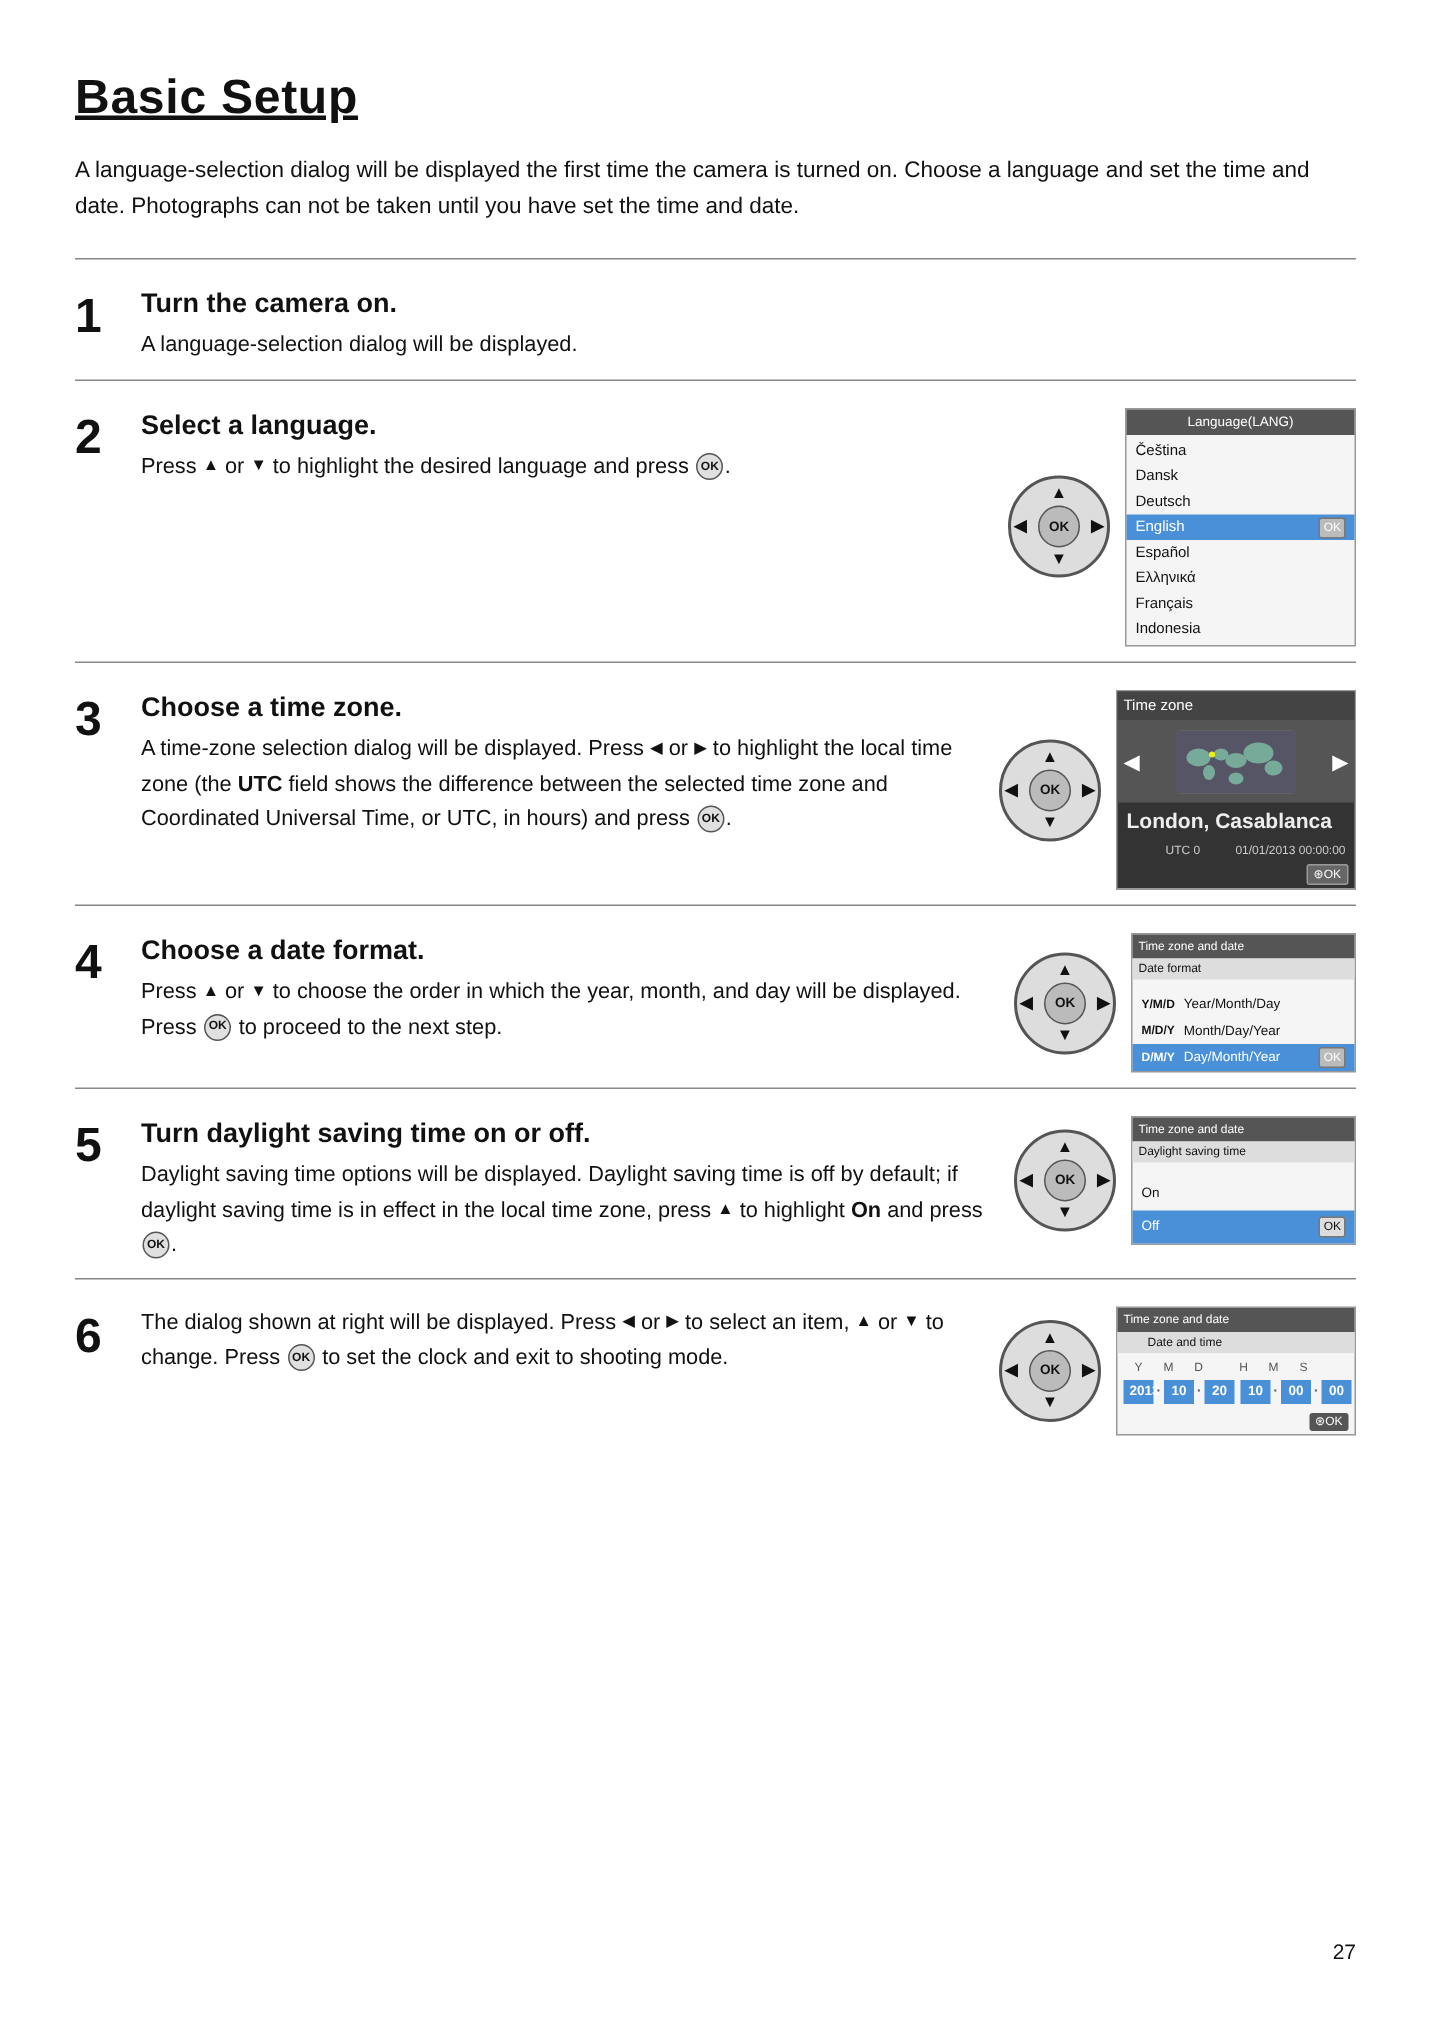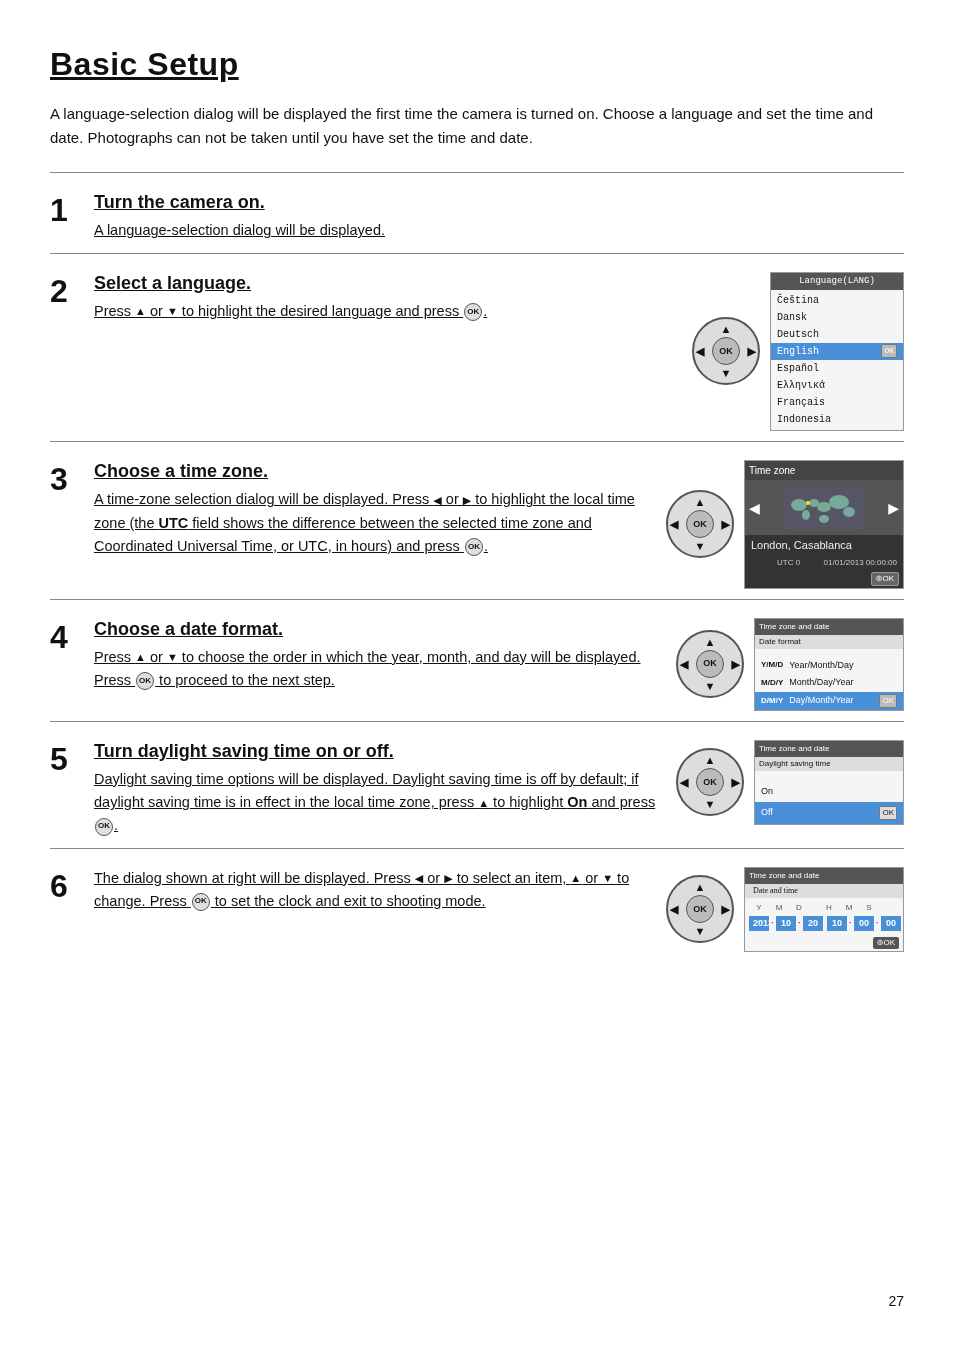--- a/index.html
+++ b/index.html
@@ -41,21 +41,20 @@
     .step-number {
       font-size: 32px;
       font-weight: 900;
       min-width: 44px;
       line-height: 1.1;
       padding-top: 2px;
     }
     .step-content {
       flex: 1;
       padding-right: 20px;
-      text-decoration: underline;
     }
     .step-heading {
       font-size: 18px;
       font-weight: 700;
       margin-bottom: 5px;
       line-height: 1.3;
     }
     .step-body {
       font-size: 14.5px;
       line-height: 1.6;
@@ -111,46 +110,45 @@
       color: #111;
       font-weight: 900;
     }
     .dpad-up { top: 4px; left: 50%; transform: translateX(-50%); }
     .dpad-down { bottom: 4px; left: 50%; transform: translateX(-50%); }
     .dpad-left { left: 4px; top: 50%; transform: translateY(-50%); }
     .dpad-right { right: 4px; top: 50%; transform: translateY(-50%); }
 
     
     .screen-lang {
-      width: 134px;
+      width: 154px;
       border: 1.5px solid #999;
       background: #f5f5f5;
       font-size: 10px;
-      font-family: Liberation Mono, monospace;
     }
     .screen-header {
       background: #555;
       color: #fff;
       font-size: 9px;
       padding: 2px 4px;
       text-align: center;
     }
     .screen-body {
       padding: 2px 0;
     }
     .screen-row {
       padding: 1px 6px;
       font-size: 10px;
       color: #111;
     }
     .screen-row.highlighted {
       background: #4a90d9;
       color: #fff;
       display: flex;
-      align-items: flex-start;
+      align-items: flex-end;
       justify-content: space-between;
     }
     .ok-badge {
       background: #bbb;
       border: 1px solid #777;
       font-size: 8px;
       padding: 0 2px;
       border-radius: 2px;
     }
     
@@ -269,22 +267,21 @@
     }
     .dt-header {
       background: #555;
       color: #fff;
       font-size: 8px;
       padding: 2px 4px;
     }
     .dt-subheader {
       background: #ddd;
       font-size: 8px;
-      padding: 1px 8px;
-      font-family: Liberation Serif, serif;
+      padding: 1px 20px;
     }
     .dt-labels {
       display: flex;
       gap: 4px;
       padding: 4px 6px 1px 6px;
       font-size: 8px;
       color: #555;
     }
     .dt-label-item { min-width: 16px; text-align: center; }
     .dt-values {
@@ -440,21 +437,21 @@
               <ellipse cx="40" cy="20" rx="7" ry="5" fill="#7a9"></ellipse>
               <ellipse cx="55" cy="15" rx="10" ry="7" fill="#7a9"></ellipse>
               <ellipse cx="65" cy="25" rx="6" ry="5" fill="#7a9"></ellipse>
               <ellipse cx="22" cy="28" rx="4" ry="5" fill="#7a9"></ellipse>
               <ellipse cx="40" cy="32" rx="5" ry="4" fill="#7a9"></ellipse>
               <circle cx="24" cy="16" r="2" fill="#ff0" opacity="0.9"></circle>
             </svg>
           </div>
           <span class="tz-arrow-right">▶</span>
         </div>
-        <div class="tz-info" style="font-size:11px;color:#eee;padding:2px 6px;">London, Casablanca</div>
+        <div class="tz-info" style="font-size:14px;color:#eee;padding:2px 6px;font-weight:bold;">London, Casablanca</div>
         <div style="display:flex;justify-content:space-between;padding:1px 6px;font-size:8px;color:#ccc;margin-left:26px;">
           <span>UTC 0</span>
           <span>01/01/2013 00:00:00</span>
         </div>
         <div class="tz-ok-row">
           <span class="tz-ok-btn">⊛OK</span>
         </div>
       </div>
     </div>
   </div>

